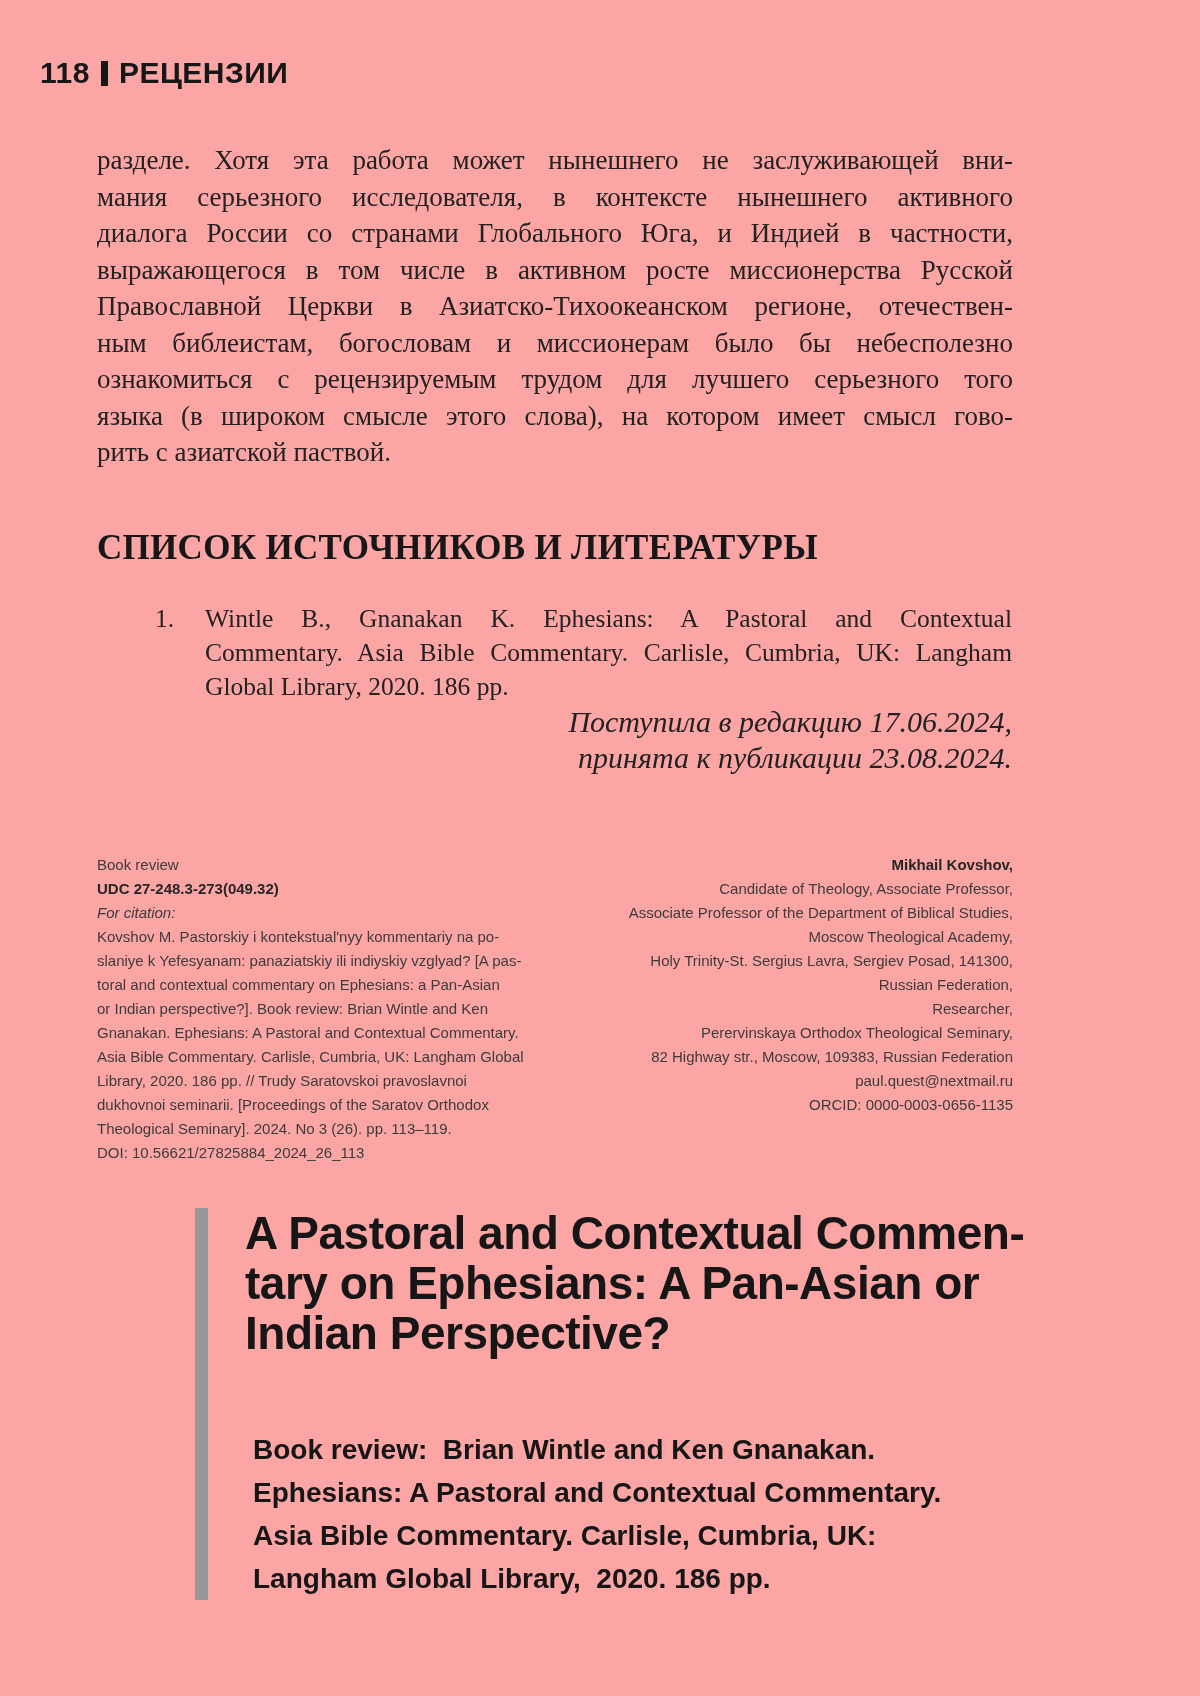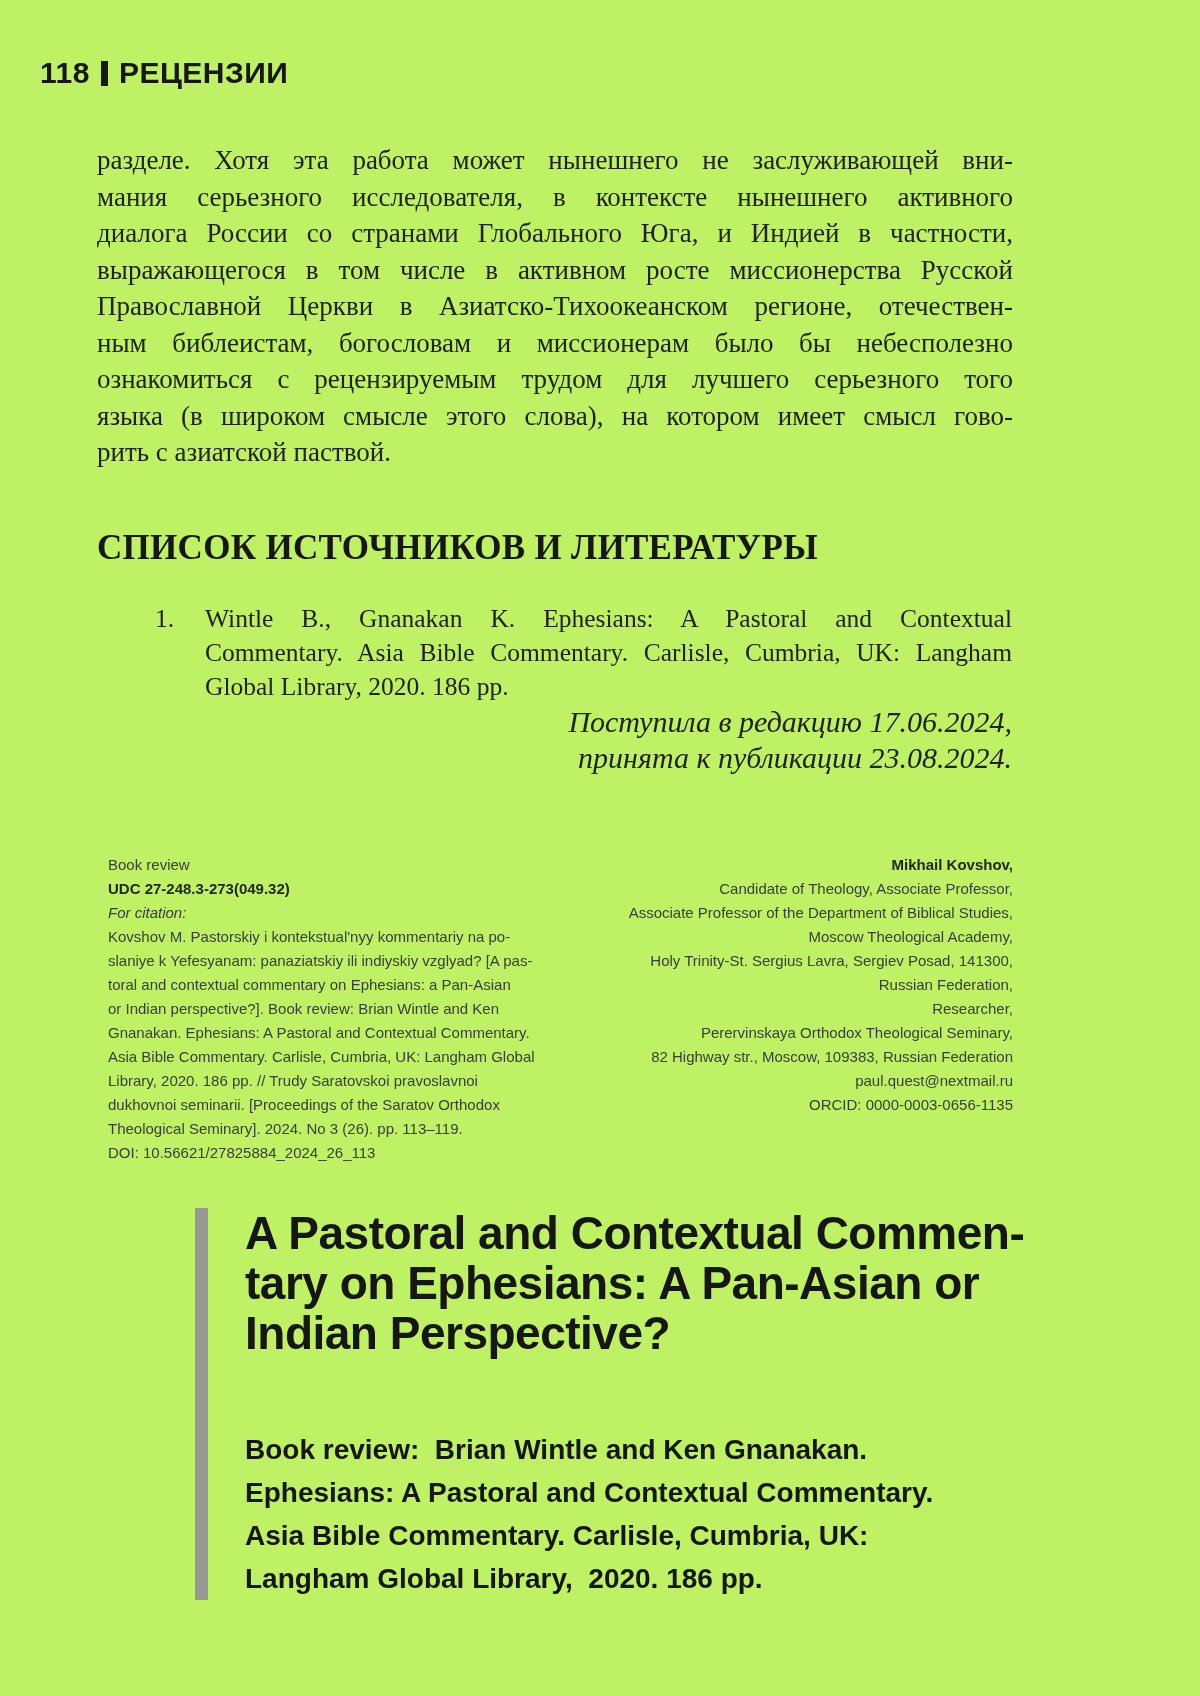--- a/index.html
+++ b/index.html
@@ -1,17 +1,17 @@
 <!DOCTYPE html>
 <html><head>
 <meta charset="utf-8">
 <style>
   html,body { margin:0; padding:0; background:#ffffff; }
   .page {
-    position:relative; width:1200px; height:1696px; background:#bef264;
+    position:relative; width:1200px; height:1696px; background:#fca5a5;
     font-family:"Liberation Serif", serif; color:#1d1d1d; overflow:hidden;
   }
 
   
   .running-head {
     position:absolute; left:40px; top:56px;
     font-family:"Liberation Sans", sans-serif; font-weight:bold;
     font-size:30px; letter-spacing:0.5px;
     display:flex; align-items:center; gap:11px; color:#171717;
   }
@@ -32,34 +32,34 @@
   .ref-lines { flex:1; }
 
   .received { position:absolute; right:188px; top:704px; text-align:right;
     font-style:italic; font-size:30px; line-height:36px; color:#222; }
 
   
   .meta { position:absolute; left:97px; top:853px; width:916px;
     display:flex; justify-content:space-between;
     font-family:"Liberation Sans", sans-serif; font-size:15px;
     line-height:24px; color:#3c3c3c; }
-  .meta-left { width:485px;margin-left:11px; }
+  .meta-left { width:485px; }
   .meta-left > div, .meta-right > div { white-space:pre; }
   .meta-right { flex:1; text-align:right; }
   .meta .bold { font-weight:bold; color:#262626; }
   .meta .italic { font-style:italic; }
 
   
   .title-block { position:absolute; left:195px; top:1208px; display:flex; }
   .accent-bar { width:13px; background:#979797; margin-right:37px; flex:none; }
   .title-lines > div {
     font-family:"Liberation Sans", sans-serif; font-weight:bold;
     font-size:46px; line-height:50px; letter-spacing:-0.5px;
     white-space:pre; color:#161616; }
-  .review-lines { margin-top:70px; }
+  .review-lines { margin-top:70px;margin-left:8px; }
   .review-lines > div {
     font-family:"Liberation Sans", sans-serif; font-weight:bold;
     font-size:28px; line-height:43px; white-space:pre; color:#161616; }
 </style>
 </head>
 <body>
 
 <div class="page">
 
   <div class="running-head">

